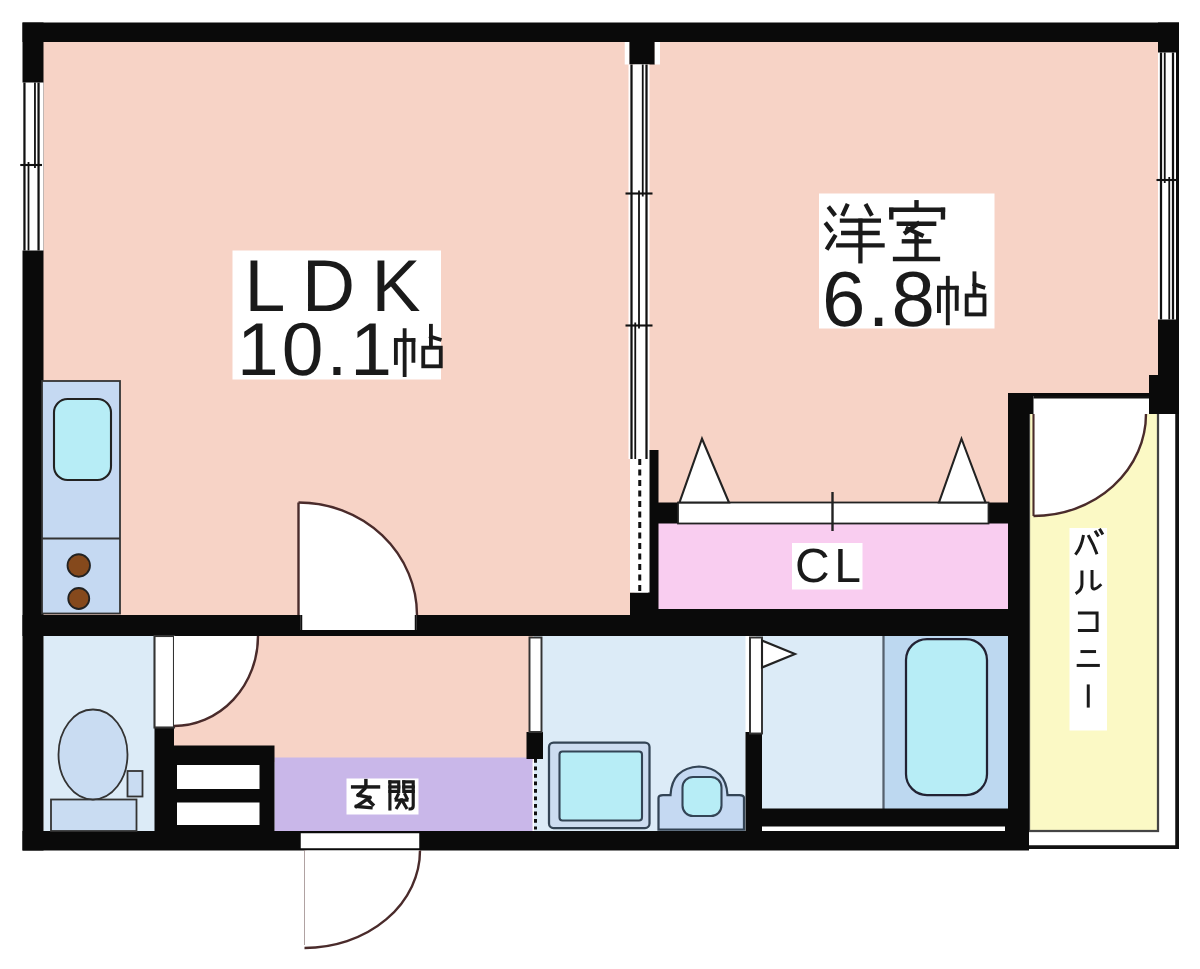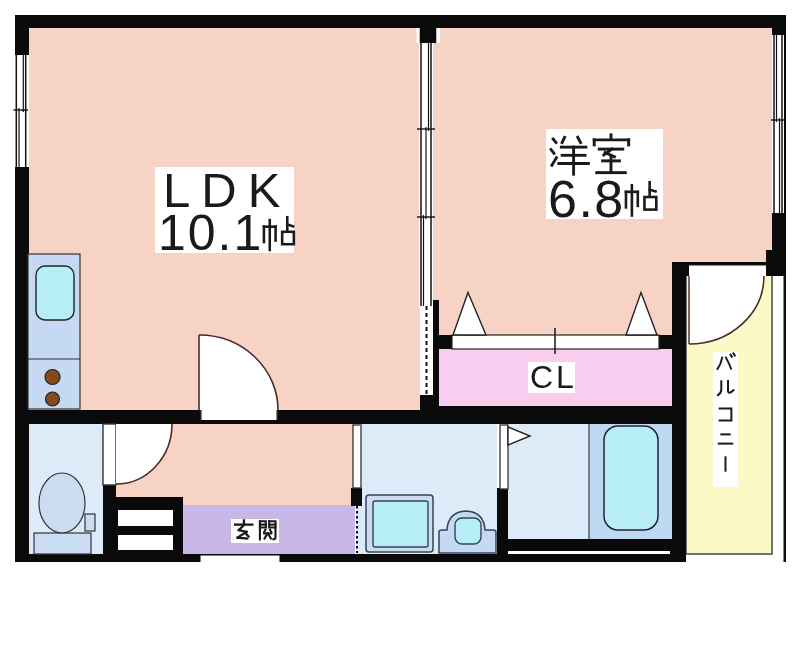--- a/index.html
+++ b/index.html
@@ -1,16 +1,16 @@
 <!DOCTYPE html>
 <html><head>
 <meta charset="utf-8">
 <style>
 html,body{margin:0;padding:0;background:#ffffff;}
-#c{position:relative;width:800px;height:562px;background:#ffffff;overflow:hidden;}
+#c{position:relative;width:800px;height:646px;background:#ffffff;overflow:hidden;}
 text{font-family:"Liberation Sans", sans-serif;}
 </style>
 </head>
 <body>
 <div id="c">
 <svg width="800" height="646" viewBox="0 0 800 646">
 
 <rect x="0" y="0" width="800" height="646" fill="#ffffff"></rect>
 
 <rect x="27" y="26" width="396" height="386" fill="#f7d3c6"></rect>

